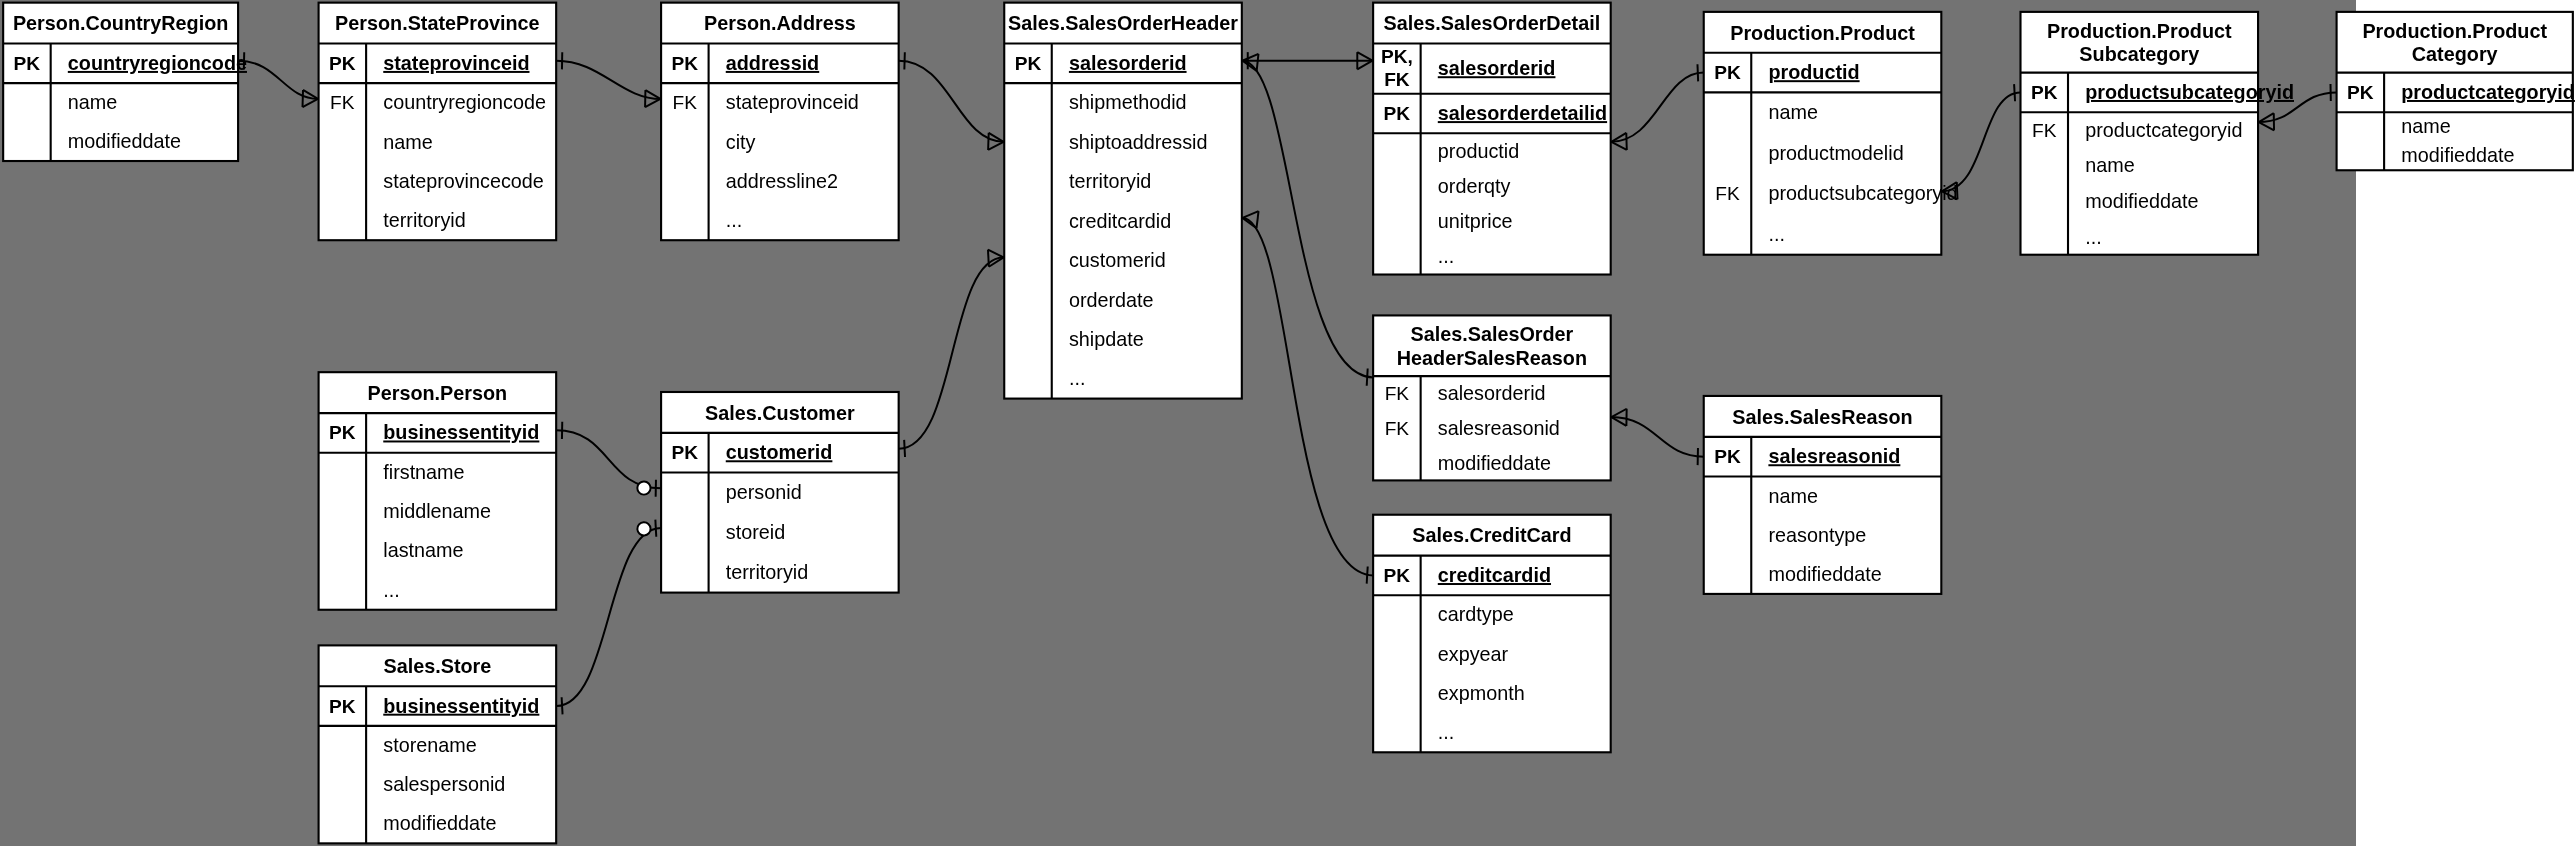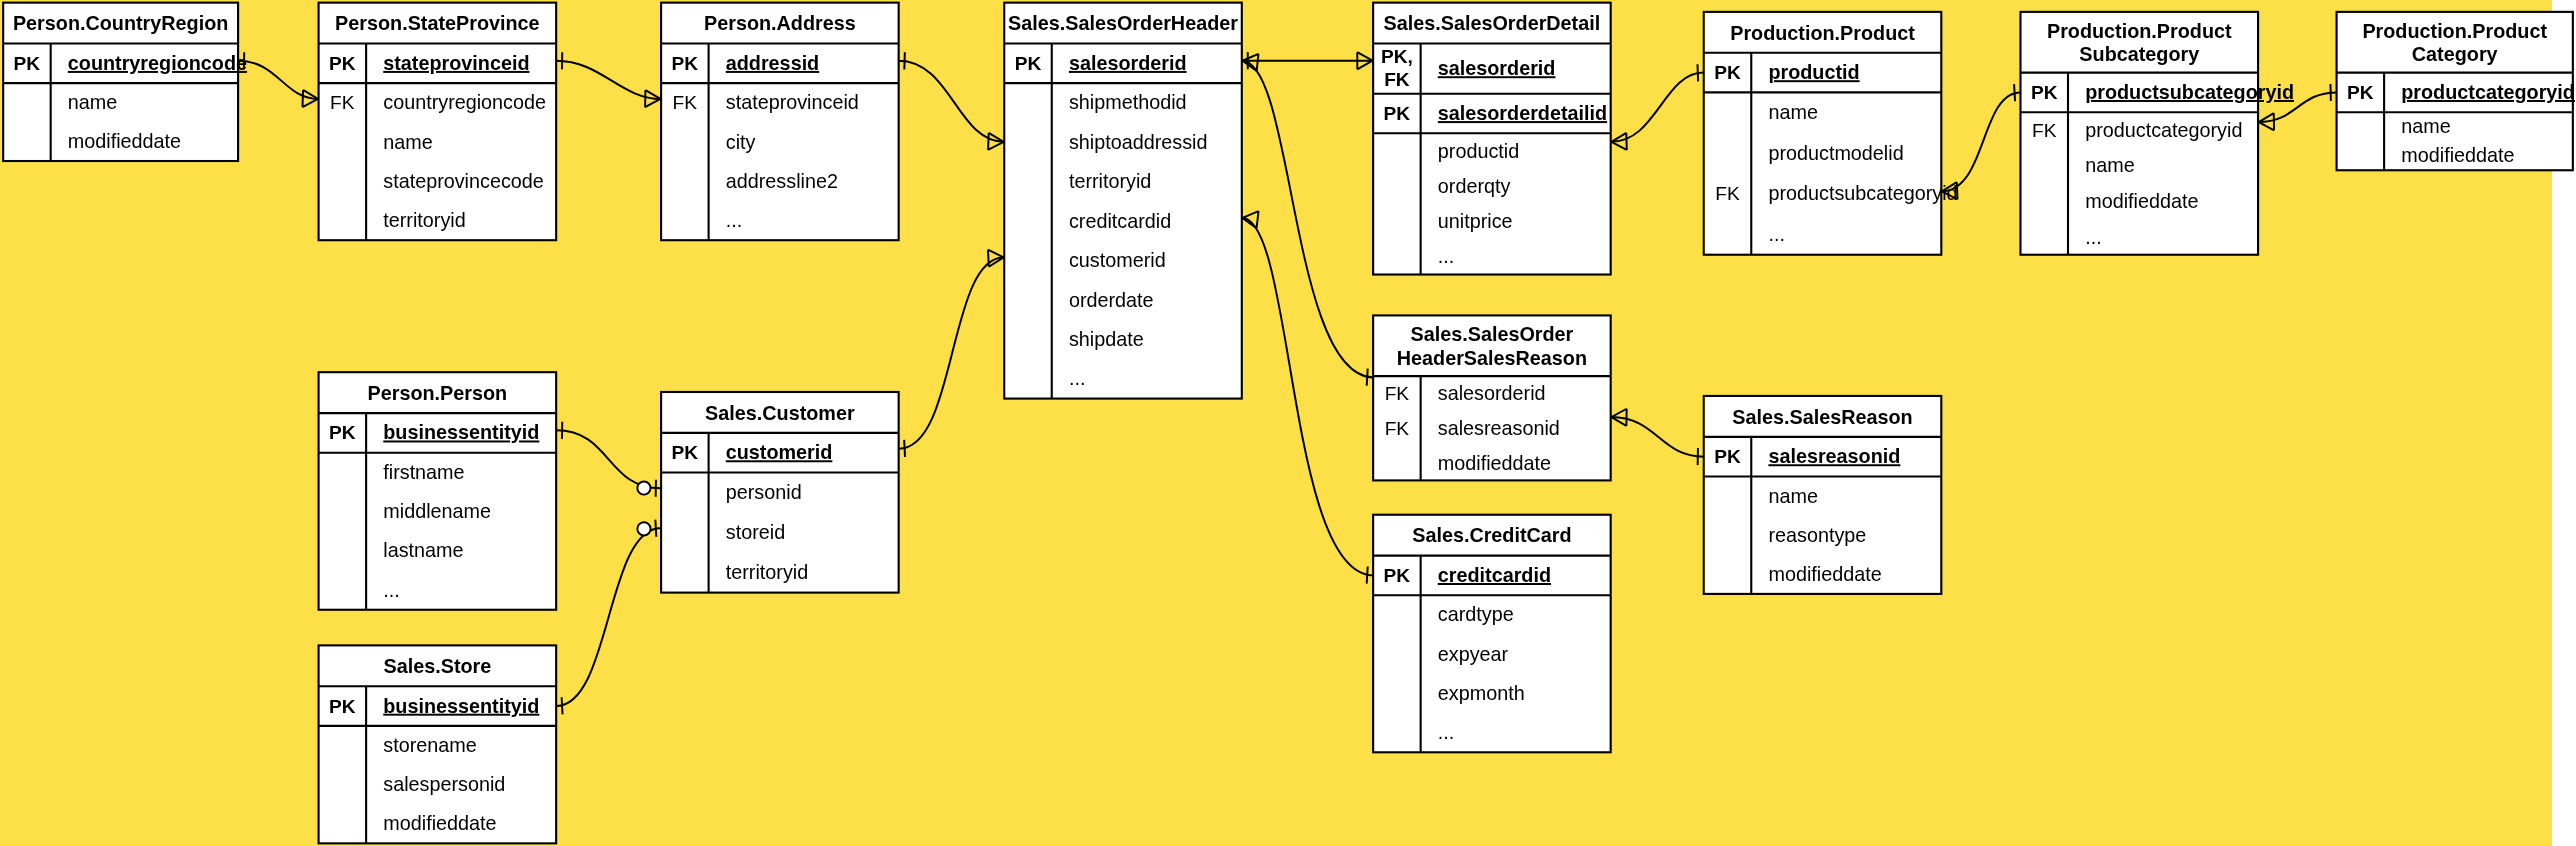--- a/index.html
+++ b/index.html
@@ -8,23 +8,23 @@
     background: #ffffff;
   }
   body {
     width: 2576px;
     height: 846px;
     font-family: "Liberation Sans", sans-serif;
     overflow: hidden;
   }
   #er-root {
     position: relative;
-    width: 2552px;
+    width: 2356px;
     height: 846px;
-    background: #fde047;
+    background: #737373;
   }
   svg#er-svg {
     position: absolute;
     top: 0;
     left: 0;
     width: 2576px;
     height: 846px;
   }
   .entity-rect {
     fill: #ffffff;

